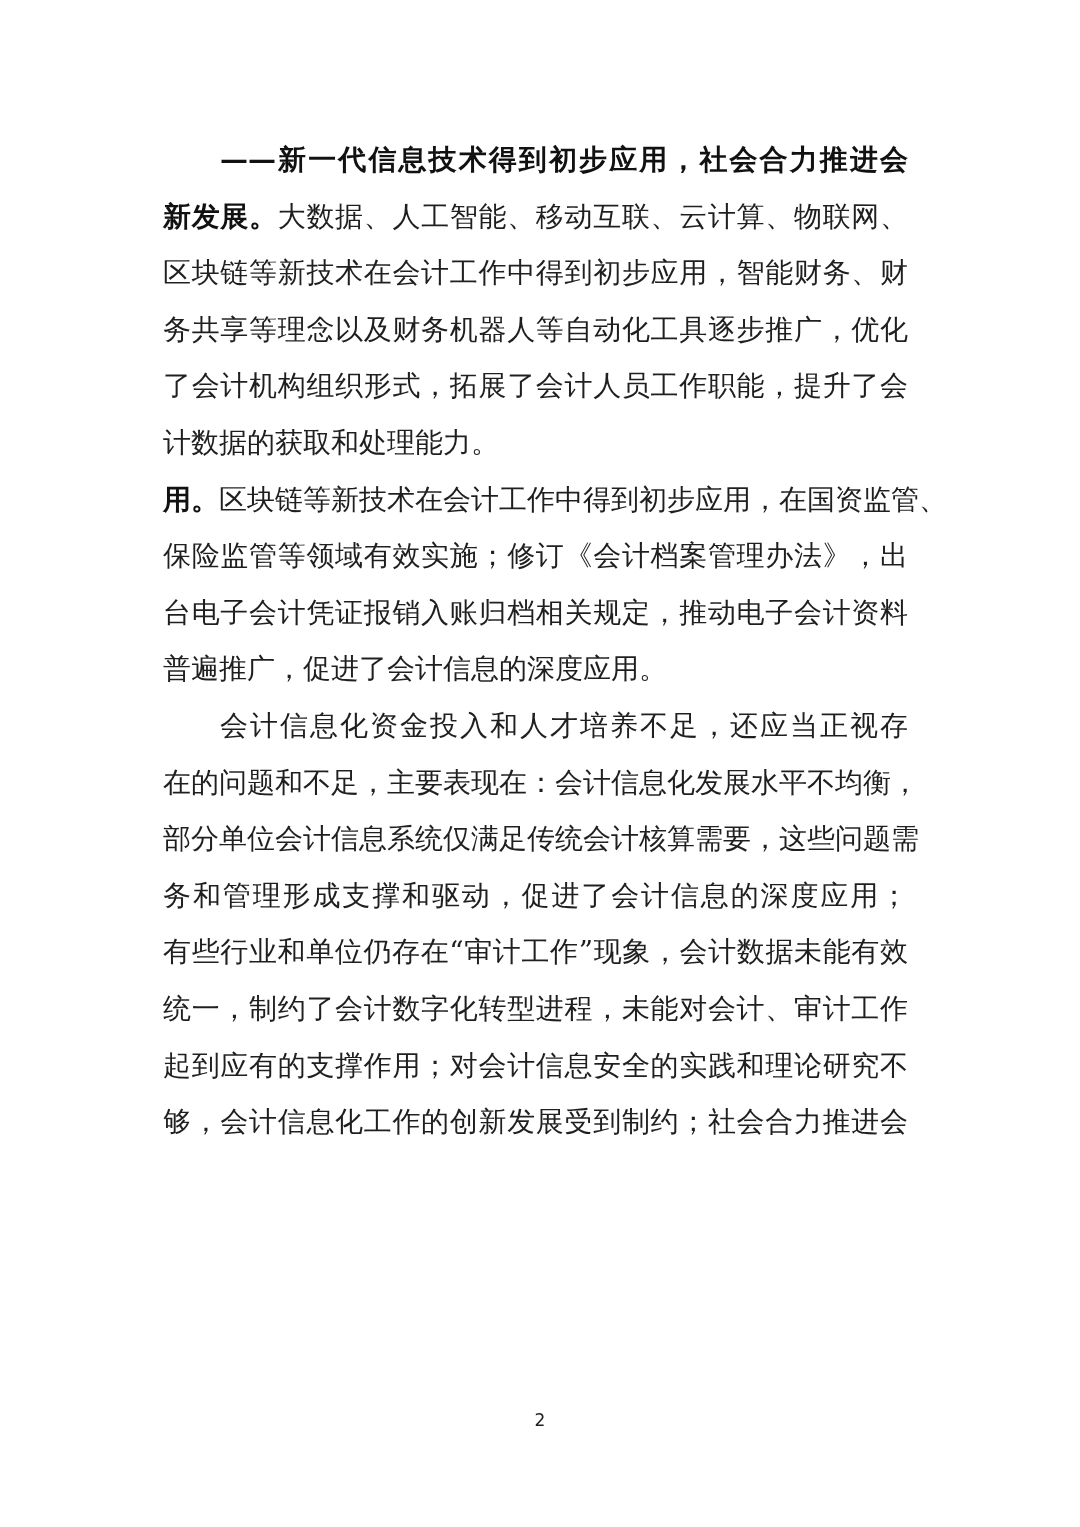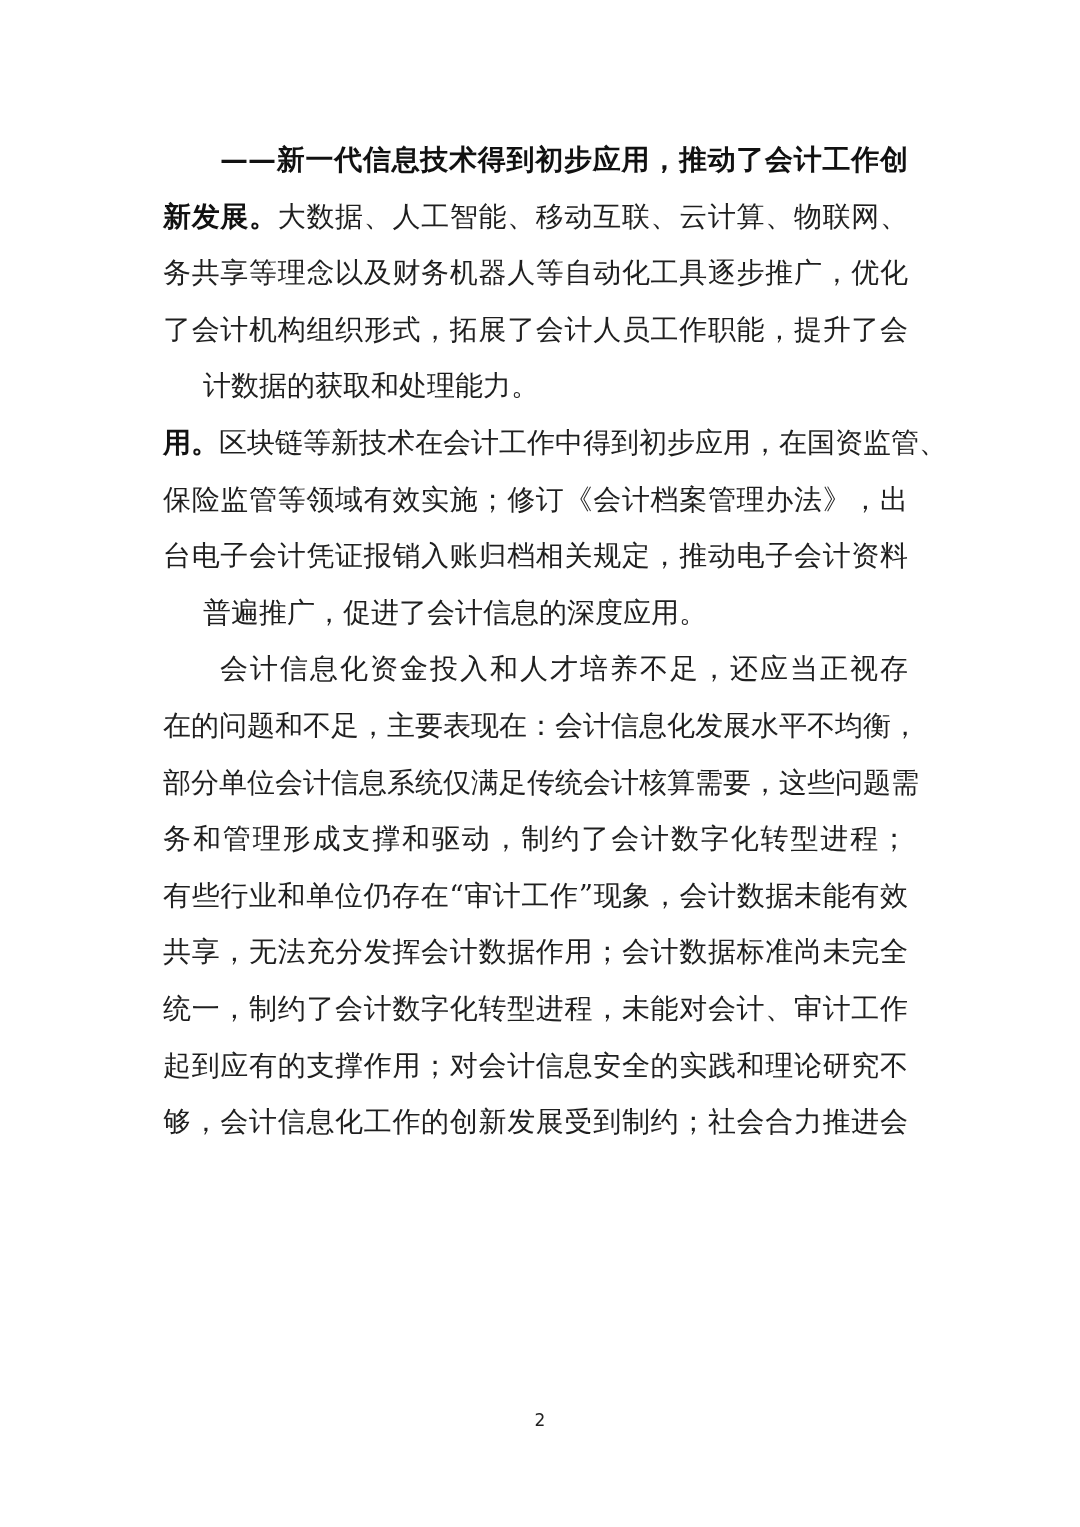--- a/index.html
+++ b/index.html
@@ -33,21 +33,20 @@
     line-height: 56.6px;
     font-size: 28px;
     white-space: nowrap;
     letter-spacing: 0;
     text-align: justify;
     text-align-last: justify;
     color: #1f1f1f;
   }
   .line.last {
     text-align-last: left;
-    margin-left: 40px;
   }
   .line.indent {
     padding-left: 57px;
   }
   .bold {
     font-weight: bold;
     color: #111111;
   }
   .page-number {
     position: absolute;
@@ -61,24 +60,27 @@
   }
 </style>
 </head>
 <body>
 
 <div class="page">
   <div class="body-text">
 
     <div>
       <div class="line indent">
-        <span class="bold">——新一代信息技术得到初步应用，推动了会计工作创</span><span></span>
+        <span class="bold">——新一代信息技术得到初步应用，社会合力推进会</span><span></span>
       </div>
       <div class="line">
         <span class="bold">新发展。</span><span>大数据、人工智能、移动互联、云计算、物联网、</span>
+      </div>
+      <div class="line">
+        <span>区块链等新技术在会计工作中得到初步应用，智能财务、财</span>
       </div>
       <div class="line">
         <span>务共享等理念以及财务机器人等自动化工具逐步推广，优化</span>
       </div>
       <div class="line">
         <span>了会计机构组织形式，拓展了会计人员工作职能，提升了会</span>
       </div>
       <div class="line last">
         <span>计数据的获取和处理能力。</span>
       </div>
@@ -103,27 +105,24 @@
       <div class="line indent">
         <span>会计信息化资金投入和人才培养不足，还应当正视存</span>
       </div>
       <div class="line">
         <span>在的问题和不足，主要表现在：会计信息化发展水平不均衡，</span>
       </div>
       <div class="line">
         <span>部分单位会计信息系统仅满足传统会计核算需要，这些问题需</span>
       </div>
       <div class="line">
-        <span>务和管理形成支撑和驱动，制约了会计数字化转型进程；</span>
+        <span>务和管理形成支撑和驱动，促进了会计信息的深度应用；</span>
       </div>
       <div class="line">
         <span>有些行业和单位仍存在“审计工作”现象，会计数据未能有效</span>
-      </div>
-      <div class="line">
-        <span>共享，无法充分发挥会计数据作用；会计数据标准尚未完全</span>
       </div>
       <div class="line">
         <span>统一，制约了会计数字化转型进程，未能对会计、审计工作</span>
       </div>
       <div class="line">
         <span>起到应有的支撑作用；对会计信息安全的实践和理论研究不</span>
       </div>
       <div class="line">
         <span>够，会计信息化工作的创新发展受到制约；社会合力推进会</span>
       </div>

